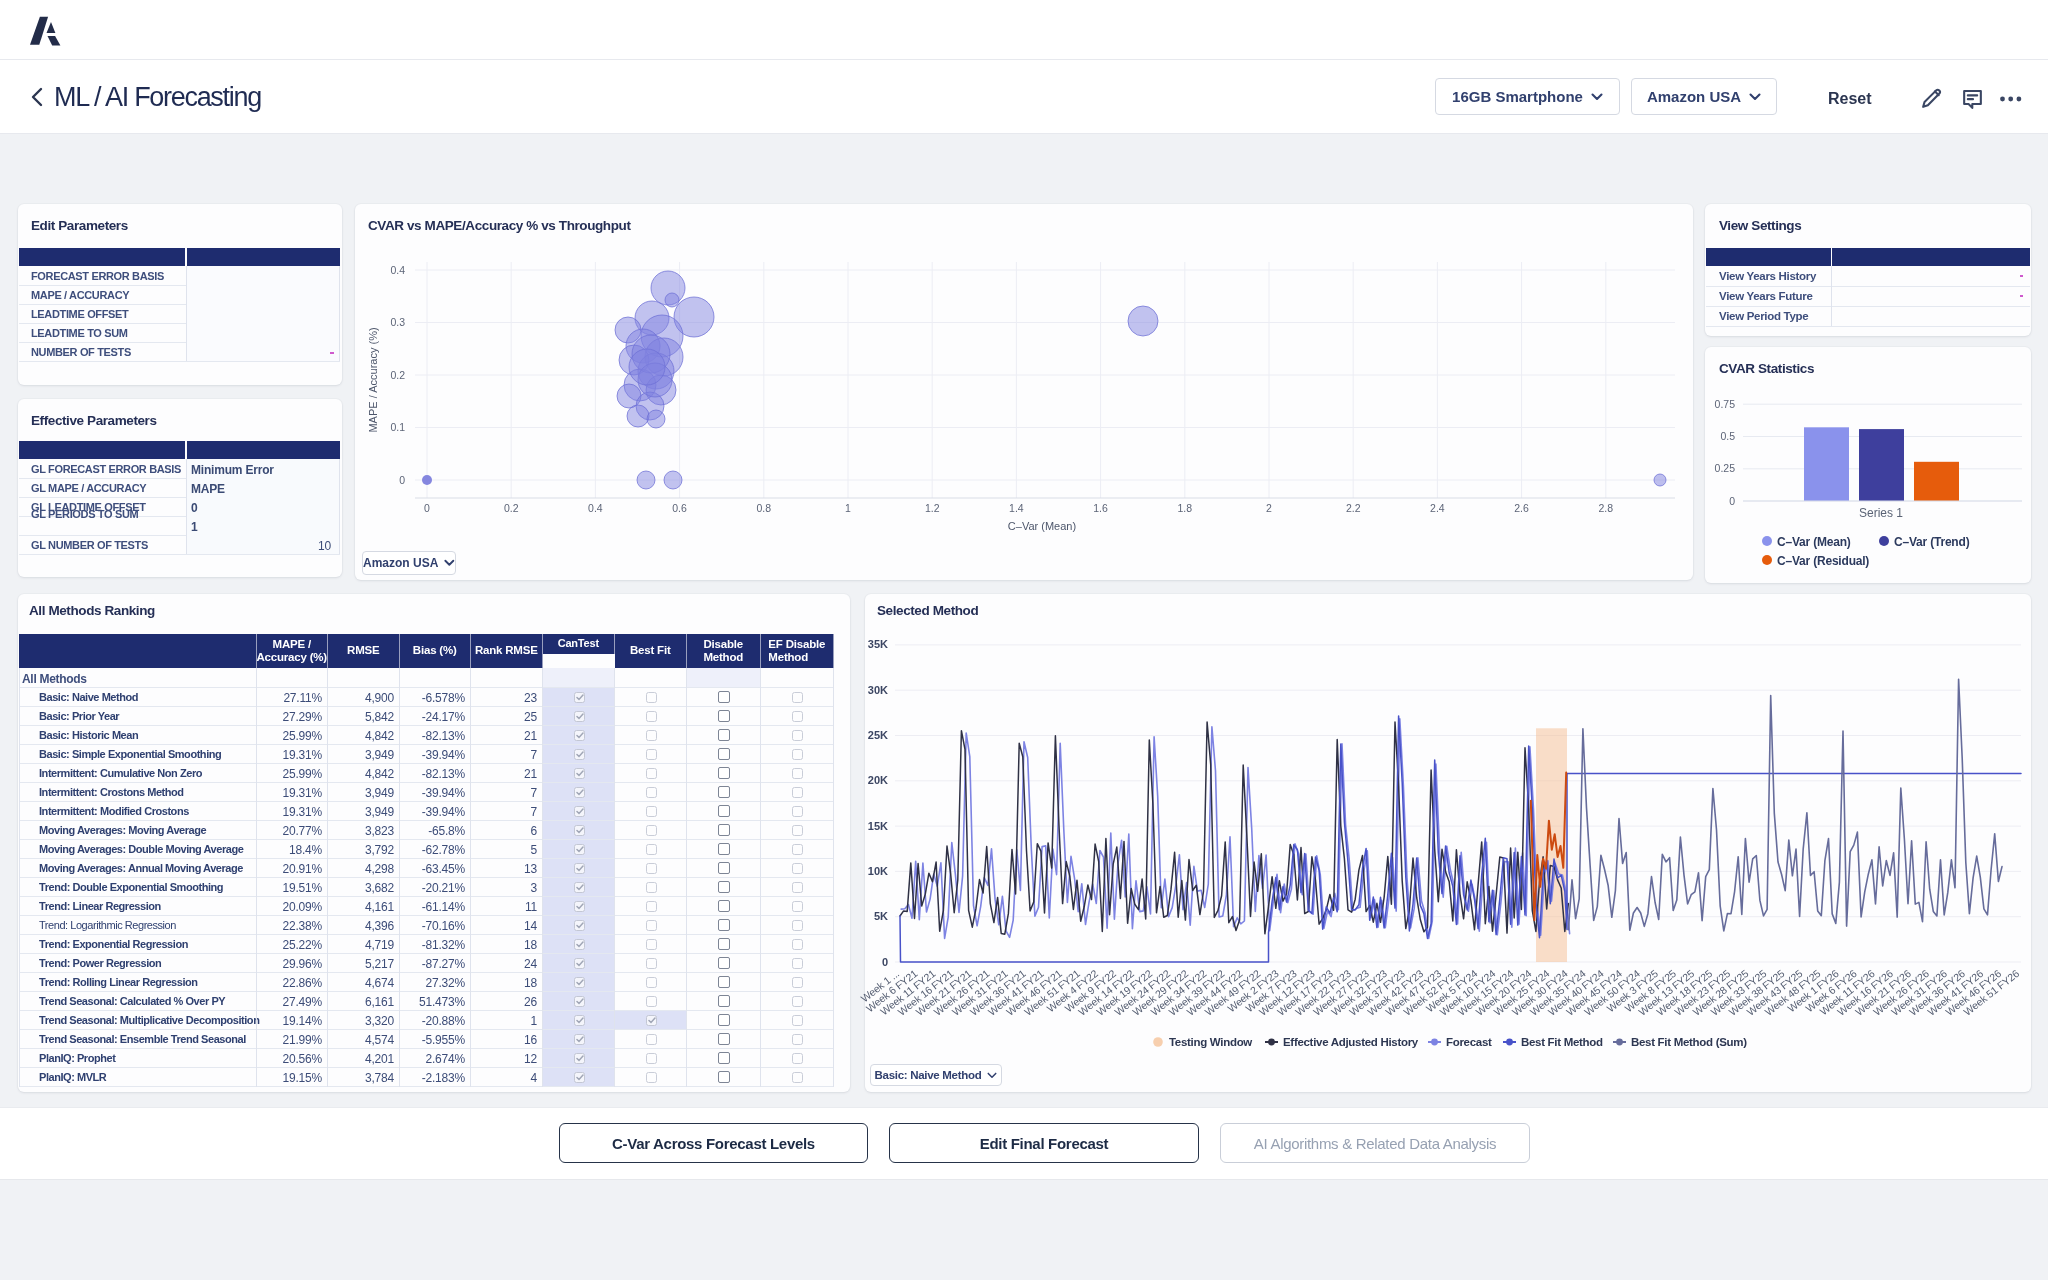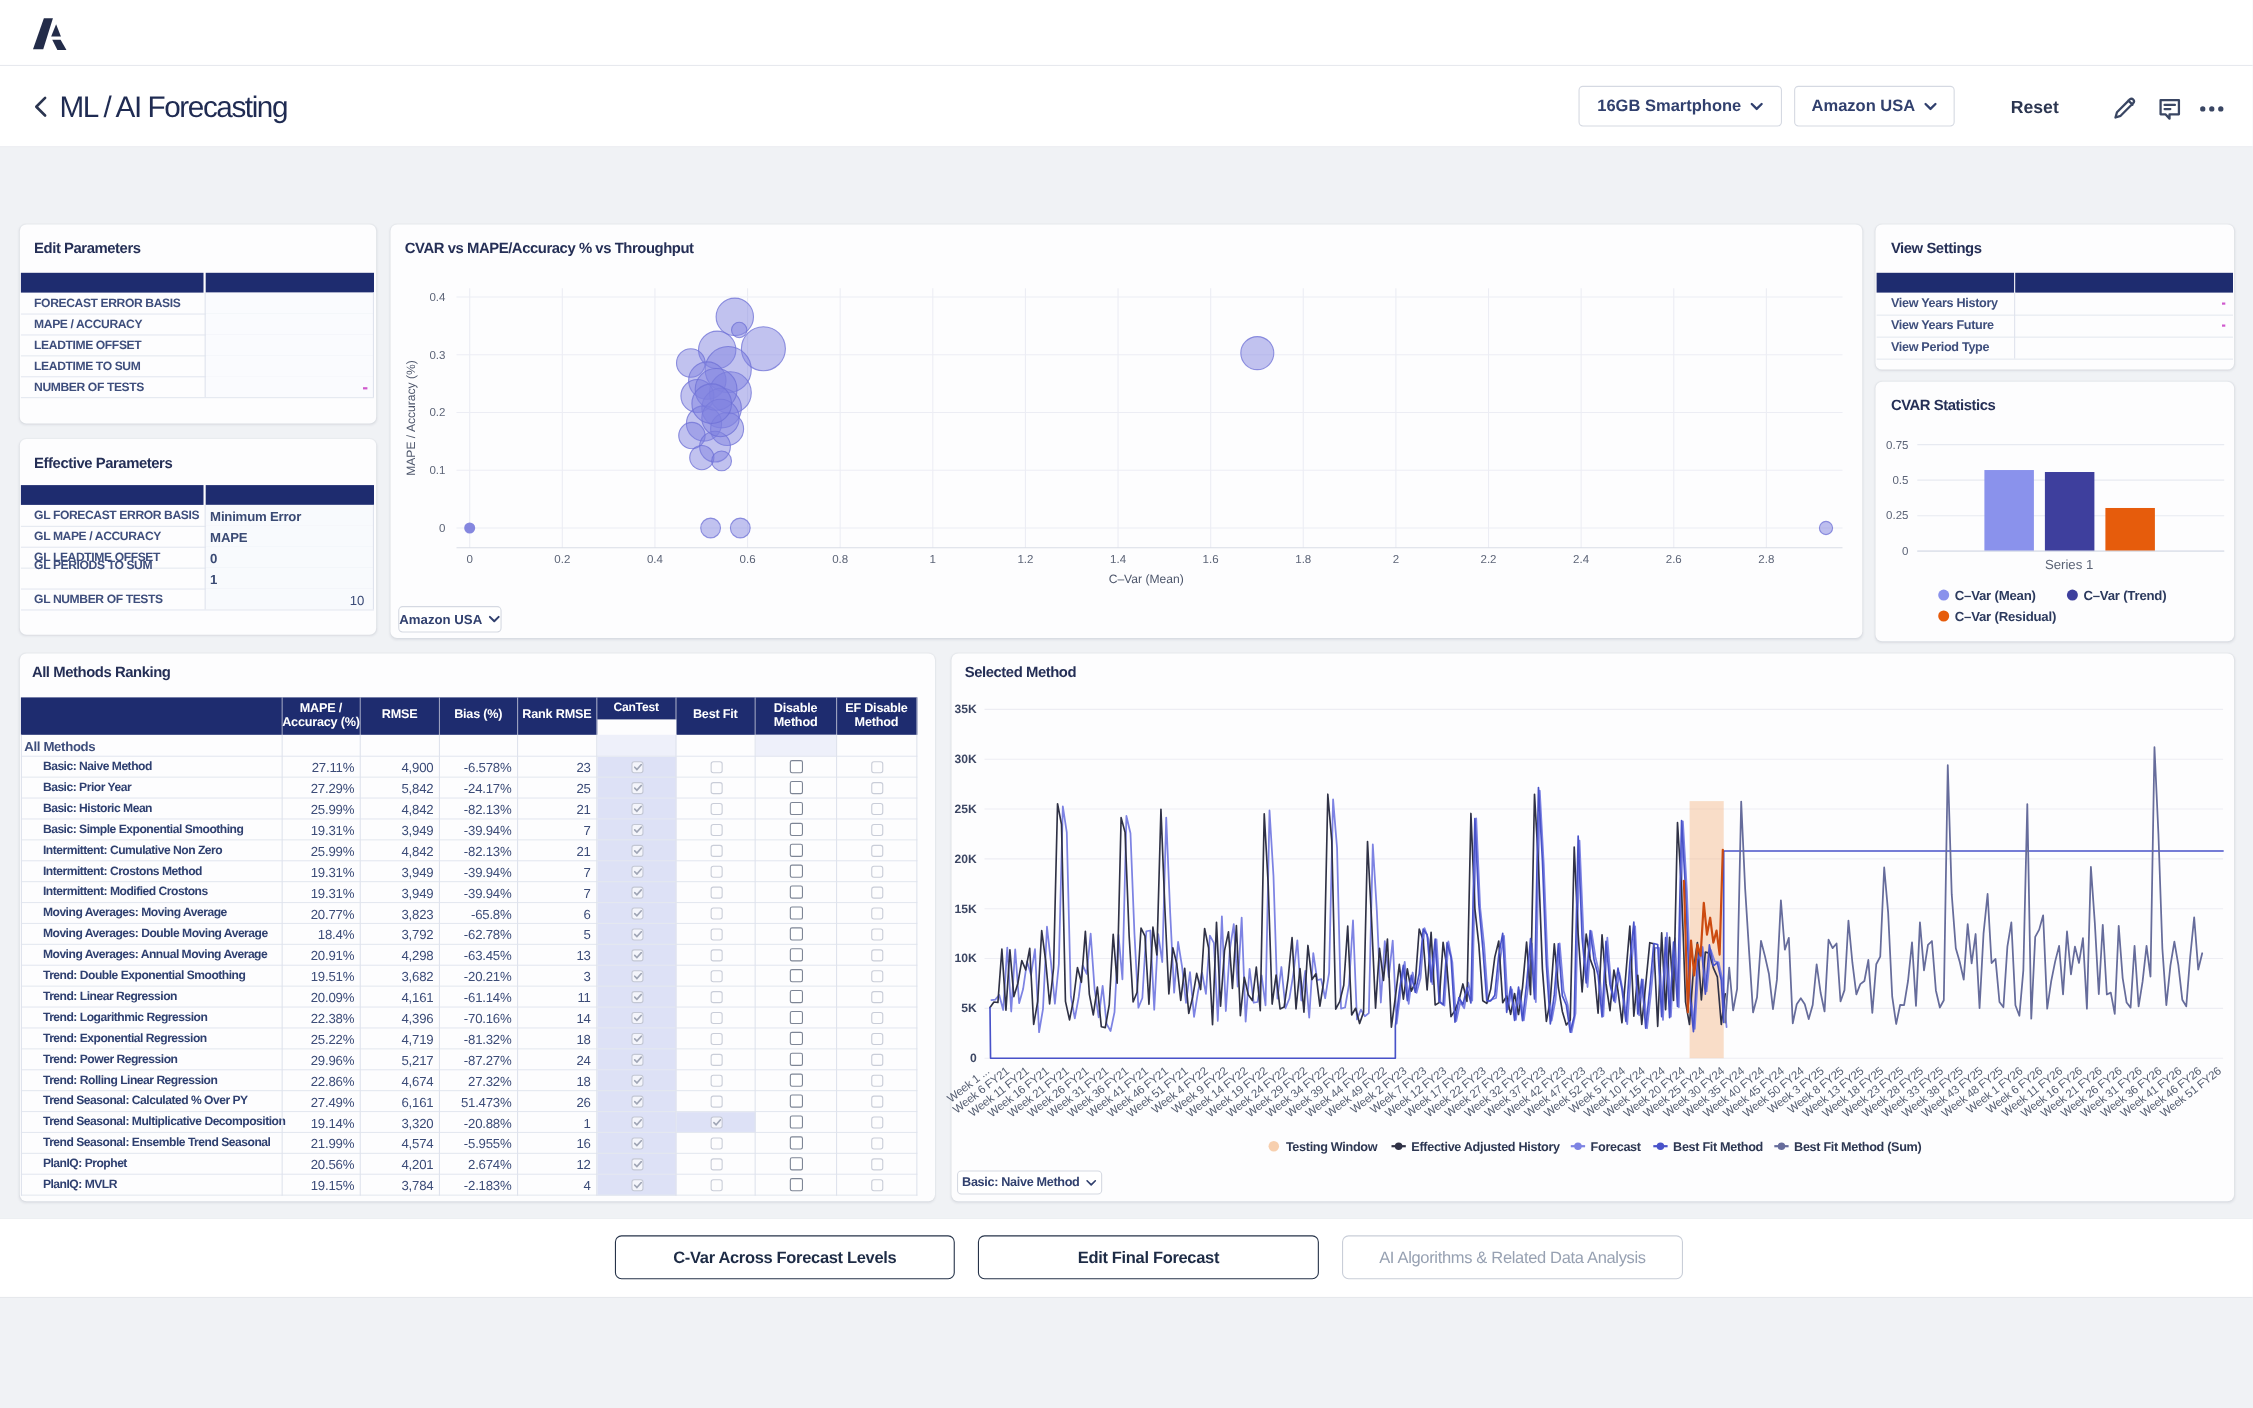--- a/index.html
+++ b/index.html
@@ -220,21 +220,21 @@
 <div class="card" style="left:18px;top:594px;width:832px;height:498px"></div>
 <div class="ctitle" style="left:29px;top:603px">All Methods Ranking</div>
 <div class="hdr" style="left:19px;top:633.5px;width:237.5px;height:34px;display:flex;align-items:center;justify-content:center;text-align:center;color:#fff;font-size:11.5px;font-weight:700;line-height:13px;letter-spacing:-.2px;border-right:1px solid rgba(255,255,255,.55)"></div>
 <div class="hdr" style="left:257px;top:633.5px;width:70.5px;height:34px;display:flex;align-items:center;justify-content:center;text-align:center;color:#fff;font-size:11.5px;font-weight:700;line-height:13px;letter-spacing:-.2px;border-right:1px solid rgba(255,255,255,.55)">MAPE&nbsp;/<br>Accuracy&nbsp;(%)</div>
 <div class="hdr" style="left:328px;top:633.5px;width:71.5px;height:34px;display:flex;align-items:center;justify-content:center;text-align:center;color:#fff;font-size:11.5px;font-weight:700;line-height:13px;letter-spacing:-.2px;border-right:1px solid rgba(255,255,255,.55)">RMSE</div>
 <div class="hdr" style="left:400px;top:633.5px;width:70.5px;height:34px;display:flex;align-items:center;justify-content:center;text-align:center;color:#fff;font-size:11.5px;font-weight:700;line-height:13px;letter-spacing:-.2px;border-right:1px solid rgba(255,255,255,.55)">Bias (%)</div>
 <div class="hdr" style="left:471px;top:633.5px;width:71.5px;height:34px;display:flex;align-items:center;justify-content:center;text-align:center;color:#fff;font-size:11.5px;font-weight:700;line-height:13px;letter-spacing:-.2px;border-right:1px solid rgba(255,255,255,.55)">Rank RMSE</div>
 <div class="hdr" style="left:543px;top:633.5px;width:71.5px;height:20px;display:flex;align-items:center;justify-content:center;text-align:center;color:#fff;font-size:11px;font-weight:700;line-height:13px;letter-spacing:-.2px;border-right:1px solid rgba(255,255,255,.55)">CanTest</div>
 <div class="hdr" style="left:615px;top:633.5px;width:71.5px;height:34px;display:flex;align-items:center;justify-content:center;text-align:center;color:#fff;font-size:11.5px;font-weight:700;line-height:13px;letter-spacing:-.2px;border-right:1px solid rgba(255,255,255,.55)">Best Fit</div>
 <div class="hdr" style="left:687px;top:633.5px;width:73.5px;height:34px;display:flex;align-items:center;justify-content:center;text-align:center;color:#fff;font-size:11.5px;font-weight:700;line-height:13px;letter-spacing:-.2px;border-right:1px solid rgba(255,255,255,.55)">Disable<br>Method</div>
-<div class="hdr" style="left:761px;top:633.5px;width:72.5px;height:34px;display:flex;align-items:center;justify-content:center;text-align:center;color:#fff;font-size:11.5px;font-weight:700;line-height:13px;letter-spacing:-.2px;border-right:1px solid rgba(255,255,255,.55)">EF Disable<br>Method</div>
+<div class="hdr" style="left:761px;top:633.5px;width:72.5px;height:34px;display:flex;align-items:center;justify-content:center;text-align:left;color:#fff;font-size:11.5px;font-weight:700;line-height:13px;letter-spacing:-.2px;border-right:1px solid rgba(255,255,255,.55)">EF Disable<br>Method</div>
 <div class="abs" style="left:543px;top:687.5px;width:72px;height:399px;background:#dde1f6"></div>
 <div class="abs" style="left:543px;top:667.5px;width:72px;height:20.0px;background:#eef0fa"></div>
 <div class="abs" style="left:687px;top:667.5px;width:74px;height:20.0px;background:#eef0fa"></div>
 <div class="abs" style="left:615px;top:1010.5px;width:72px;height:19px;background:#dde1f6"></div>
 <div class="lbl" style="left:22px;top:671.5px;font-size:12px;font-weight:700;letter-spacing:-.3px">All Methods</div>
 <div class="rowb" style="left:19px;top:686.5px;width:815px"></div>
 <div class="lbl" style="left:39px;top:691.0px;font-size:11px;font-weight:700;letter-spacing:-.45px;color:#2f4070">Basic: Naive Method</div>
 <div class="num" style="left:257px;top:691.0px;width:65px">27.11%</div>
 <div class="num" style="left:328px;top:691.0px;width:66px">4,900</div>
 <div class="num" style="left:400px;top:691.0px;width:65px">-6.578%</div>
@@ -395,21 +395,21 @@
 <div class="num" style="left:471px;top:900.0px;width:66px">11</div>
 <div class="rowb" style="left:19px;top:914.5px;width:815px"></div>
 <div class="cbc" style="left:573.5px;top:900.5px;width:11px;height:11px">
     <svg style="position:absolute;left:1px;top:1.5px" width="8" height="7" viewBox="0 0 8 7">
       <path d="M1 3.5 L3 5.5 L7 1" fill="none" stroke="#a0a6b6" stroke-width="1.5" stroke-linecap="round"></path>
     </svg>
   </div>
 <div class="cb" style="left:645.5px;top:900.5px;width:11px;height:11px"></div>
 <div class="cbd" style="left:718.0px;top:900.0px;width:12px;height:12px"></div>
 <div class="cb" style="left:792.0px;top:900.5px;width:11px;height:11px"></div>
-<div class="lbl" style="left:39px;top:919.0px;font-size:11px;font-weight:700;letter-spacing:-.45px;color:#2f4070">Trend: Logarithmic Regression</div>
+<div class="lbl" style="left:39px;top:919.0px;font-size:11px;font-weight:400;letter-spacing:-.45px;color:#2f4070">Trend: Logarithmic Regression</div>
 <div class="num" style="left:257px;top:919.0px;width:65px">22.38%</div>
 <div class="num" style="left:328px;top:919.0px;width:66px">4,396</div>
 <div class="num" style="left:400px;top:919.0px;width:65px">-70.16%</div>
 <div class="num" style="left:471px;top:919.0px;width:66px">14</div>
 <div class="rowb" style="left:19px;top:933.5px;width:815px"></div>
 <div class="cbc" style="left:573.5px;top:919.5px;width:11px;height:11px">
     <svg style="position:absolute;left:1px;top:1.5px" width="8" height="7" viewBox="0 0 8 7">
       <path d="M1 3.5 L3 5.5 L7 1" fill="none" stroke="#a0a6b6" stroke-width="1.5" stroke-linecap="round"></path>
     </svg>
   </div>

